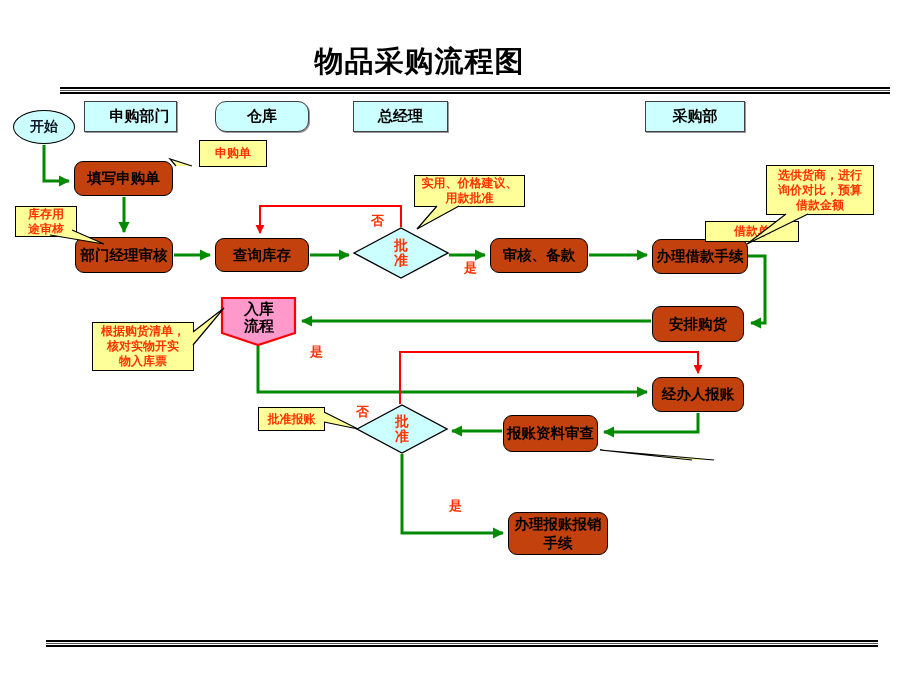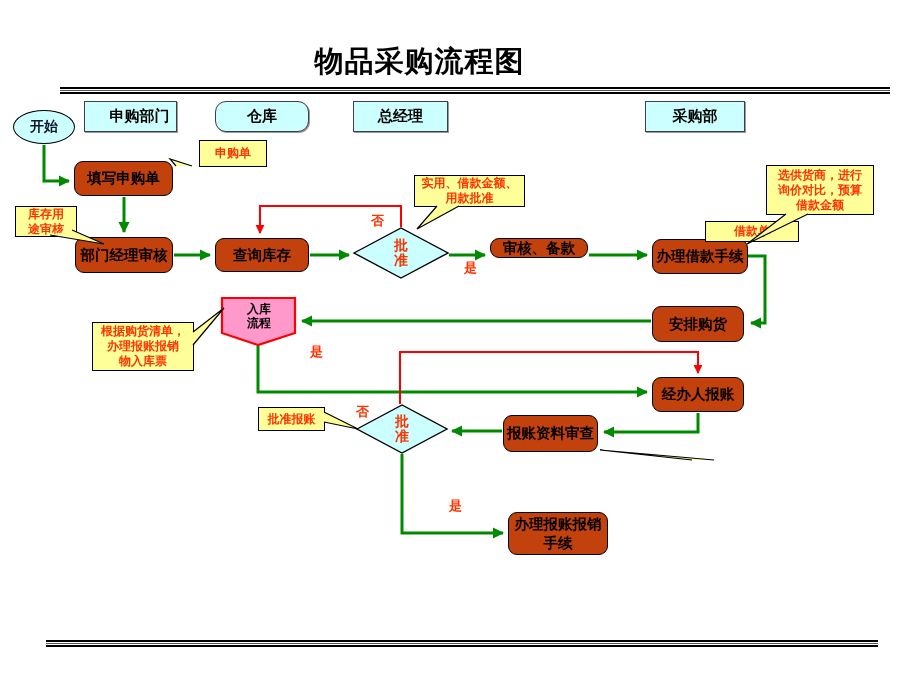--- a/index.html
+++ b/index.html
@@ -40,21 +40,21 @@
     font-size:12px;font-weight:bold;color:#FF3300;line-height:1.25;
     z-index:2;
   }
   .dtext{
     display:flex;align-items:center;justify-content:center;text-align:center;
     font-size:14px;font-weight:bold;color:#FF3300;line-height:1.1;
     z-index:2;
   }
   .wtext{
     display:flex;align-items:center;justify-content:center;text-align:center;
-    font-size:12px;font-weight:bold;color:#000;line-height:1.15;
+    font-size:15px;font-weight:bold;color:#000;line-height:1.15;
     z-index:2;
   }
   .lbl{font-size:13px;font-weight:bold;color:#FF3300;z-index:4;}
   .pre{white-space:pre-line;}
   svg.layer{position:absolute;left:0;top:0;pointer-events:none;}
   #shapes{z-index:1;}
   #wires{z-index:3;}
 </style>
 </head>
 <body>
@@ -73,46 +73,46 @@
   <svg id="shapes" class="layer" width="920" height="690">
     <polygon points="354,253 401,228 448,253 401,278" fill="#CCFFFF" stroke="#000" stroke-width="1.4"></polygon>
     <polygon points="357,429 402,405 447,429 402,453" fill="#CCFFFF" stroke="#000" stroke-width="1.4"></polygon>
     <polygon points="222,298 295,298 295,333 258,345 222,333" fill="#FF99CC" stroke="#FF0000" stroke-width="2.2"></polygon>
   </svg>
 
   <div class="abs oval" style="left:13px;top:110px;width:62px;height:34px;">开始</div>
   <div class="abs pbox" style="left:74px;top:161px;width:99px;height:35px;">填写申购单</div>
   <div class="abs pbox" style="left:75px;top:237px;width:98px;height:36px;">部门经理审核</div>
   <div class="abs pbox" style="left:215px;top:238px;width:94px;height:34px;">查询库存</div>
-  <div class="abs pbox" style="left:490px;top:238px;width:98px;height:20px;">审核、备款</div>
+  <div class="abs pbox" style="left:490px;top:238px;width:98px;height:35px;">审核、备款</div>
   <div class="abs pbox" style="left:652px;top:239px;width:96px;height:35px;">办理借款手续</div>
   <div class="abs pbox" style="left:652px;top:306px;width:92px;height:36px;">安排购货</div>
   <div class="abs pbox" style="left:652px;top:377px;width:92px;height:35px;">经办人报账</div>
   <div class="abs pbox" style="left:503px;top:415px;width:95px;height:37px;">报账资料审查</div>
   <div class="abs pbox pre" style="left:508px;top:512px;width:100px;height:43px;">办理报账报销
 手续</div>
 
   <div class="abs dtext pre" style="left:370px;top:236px;width:62px;height:34px;">批
 准</div>
   <div class="abs dtext pre" style="left:371px;top:412px;width:62px;height:34px;">批
 准</div>
   <div class="abs wtext pre" style="left:224px;top:300px;width:70px;height:34px;">入库
 流程</div>
 
   <div class="abs callout" style="left:168px;top:140px;width:68px;height:27px;margin-left:31px;">申购单</div>
   <div class="abs callout pre" style="left:15px;top:206px;width:62px;height:31px;">库存用
 途审核</div>
-  <div class="abs callout pre" style="left:414px;top:175px;width:111px;height:32px;">实用、借款金额、
+  <div class="abs callout pre" style="left:414px;top:175px;width:111px;height:32px;">实用、价格建议、
 用款批准</div>
   <div class="abs callout pre" style="left:766px;top:165px;width:108px;height:50px;">选供货商，进行
 询价对比，预算
 借款金额</div>
   <div class="abs callout" style="left:705px;top:221px;width:94px;height:21px;">借款单</div>
   <div class="abs callout pre" style="left:92px;top:322px;width:102px;height:49px;">根据购货清单，
-办理报账报销
+核对实物开实
 物入库票</div>
   <div class="abs callout" style="left:258px;top:407px;width:67px;height:24px;">批准报账</div>
 
   <div class="abs lbl" style="left:371px;top:212px;">否</div>
   <div class="abs lbl" style="left:464px;top:259px;">是</div>
   <div class="abs lbl" style="left:310px;top:343px;">是</div>
   <div class="abs lbl" style="left:356px;top:403px;">否</div>
   <div class="abs lbl" style="left:449px;top:497px;">是</div>
 
   <svg id="wires" class="layer" width="920" height="690">

